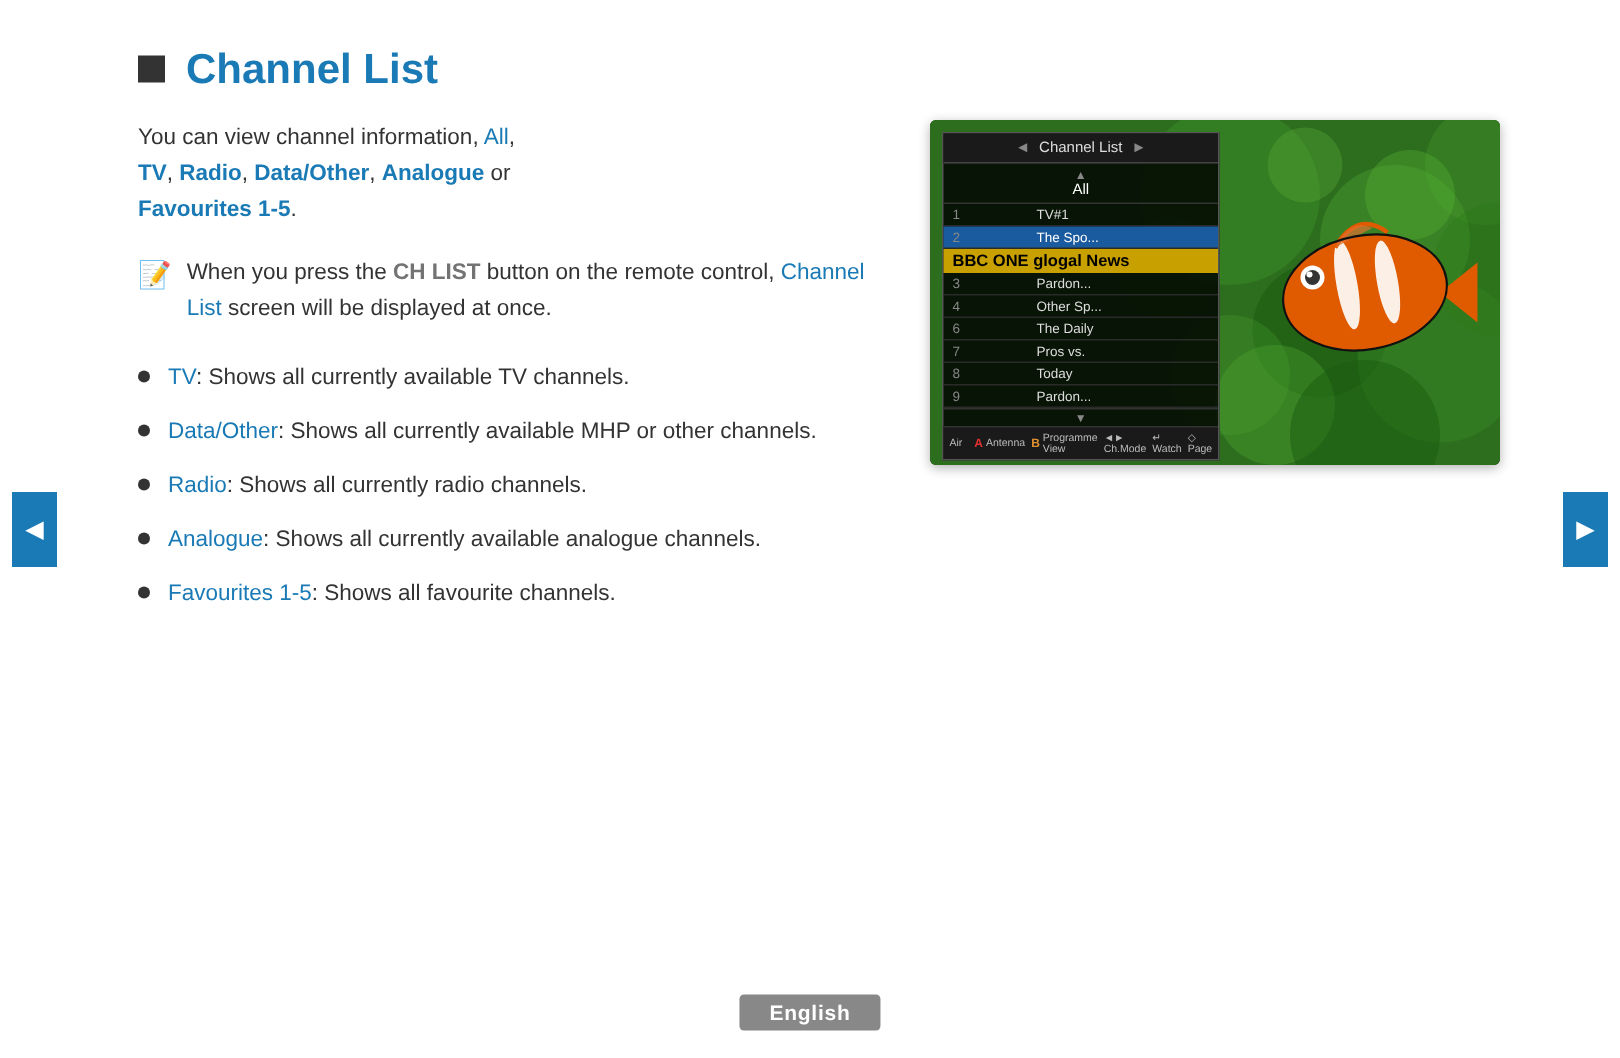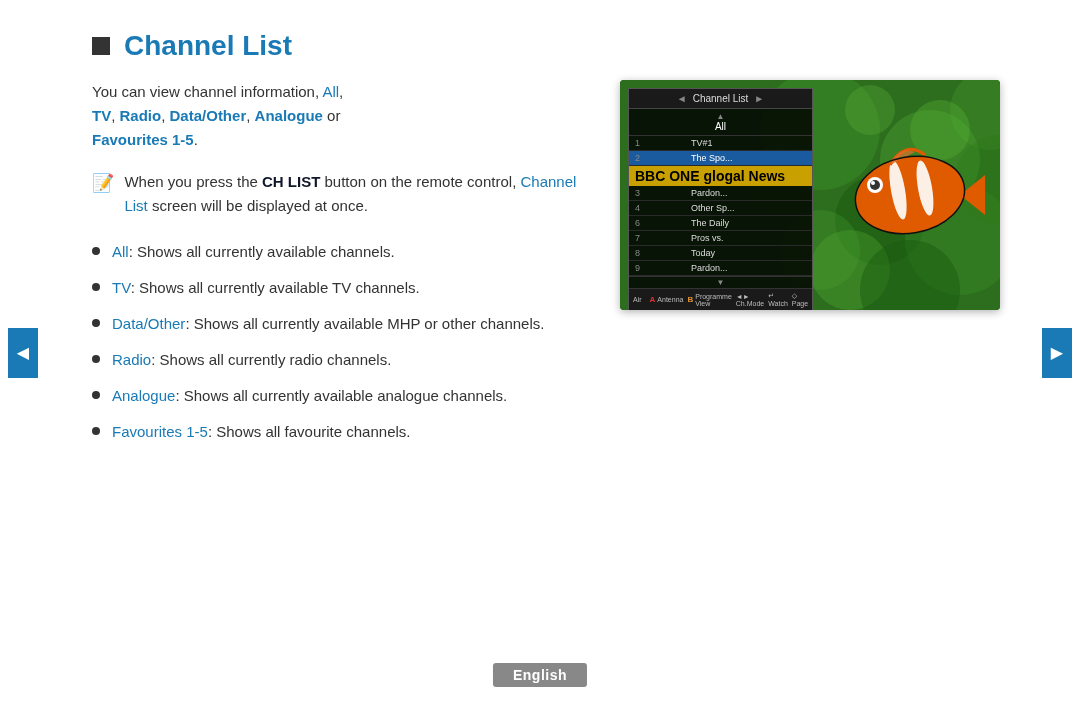--- a/index.html
+++ b/index.html
@@ -79,21 +79,21 @@
       margin-top: 2px;
       flex-shrink: 0;
     }
     .note-text {
       font-size: 15px;
       line-height: 1.6;
       color: #333;
     }
     .ch-list-bold {
       font-weight: 900;
-      color: #0f172a;
+      color: #737373;
       text-align: center;
     }
 
     
     .bullet-list {
       list-style: none;
       padding: 0;
     }
     .bullet-list li {
       display: flex;
@@ -201,21 +201,21 @@
       margin-left: 40px;
     }
     .cl-row.selected .cl-name {
       color: #fff;
     }
 
     .cl-news-banner {
       background: #c8a000;
       color: #000;
       padding: 2px 6px;
-      font-size: 14px;
+      font-size: 11px;
       font-weight: bold;
     }
 
     .cl-footer {
       background: #1a1a1a;
       padding: 3px 4px;
       display: flex;
       align-items: center;
       gap: 4px;
       font-size: 7px;
@@ -308,24 +308,20 @@
       </p>
 
       <div class="note-box">
         <span class="note-icon">📝</span>
         <p class="note-text">
           <span>When you press the </span><span class="ch-list-bold">CH LIST</span><span> button on the remote control, </span><span class="blue-link">Channel List</span><span> screen will be displayed at once.</span>
         </p>
       </div>
 
       <ul class="bullet-list">
-        <li>
-          <span class="bullet-dot"></span>
-          <span><span class="blue-link">All</span><span>: Shows all currently available channels.</span></span>
-        </li>
         <li>
           <span class="bullet-dot"></span>
           <span><span class="blue-link">TV</span><span>: Shows all currently available TV channels.</span></span>
         </li>
         <li>
           <span class="bullet-dot"></span>
           <span><span class="blue-link">Data/Other</span><span>: Shows all currently available MHP or other channels.</span></span>
         </li>
         <li>
           <span class="bullet-dot"></span>

